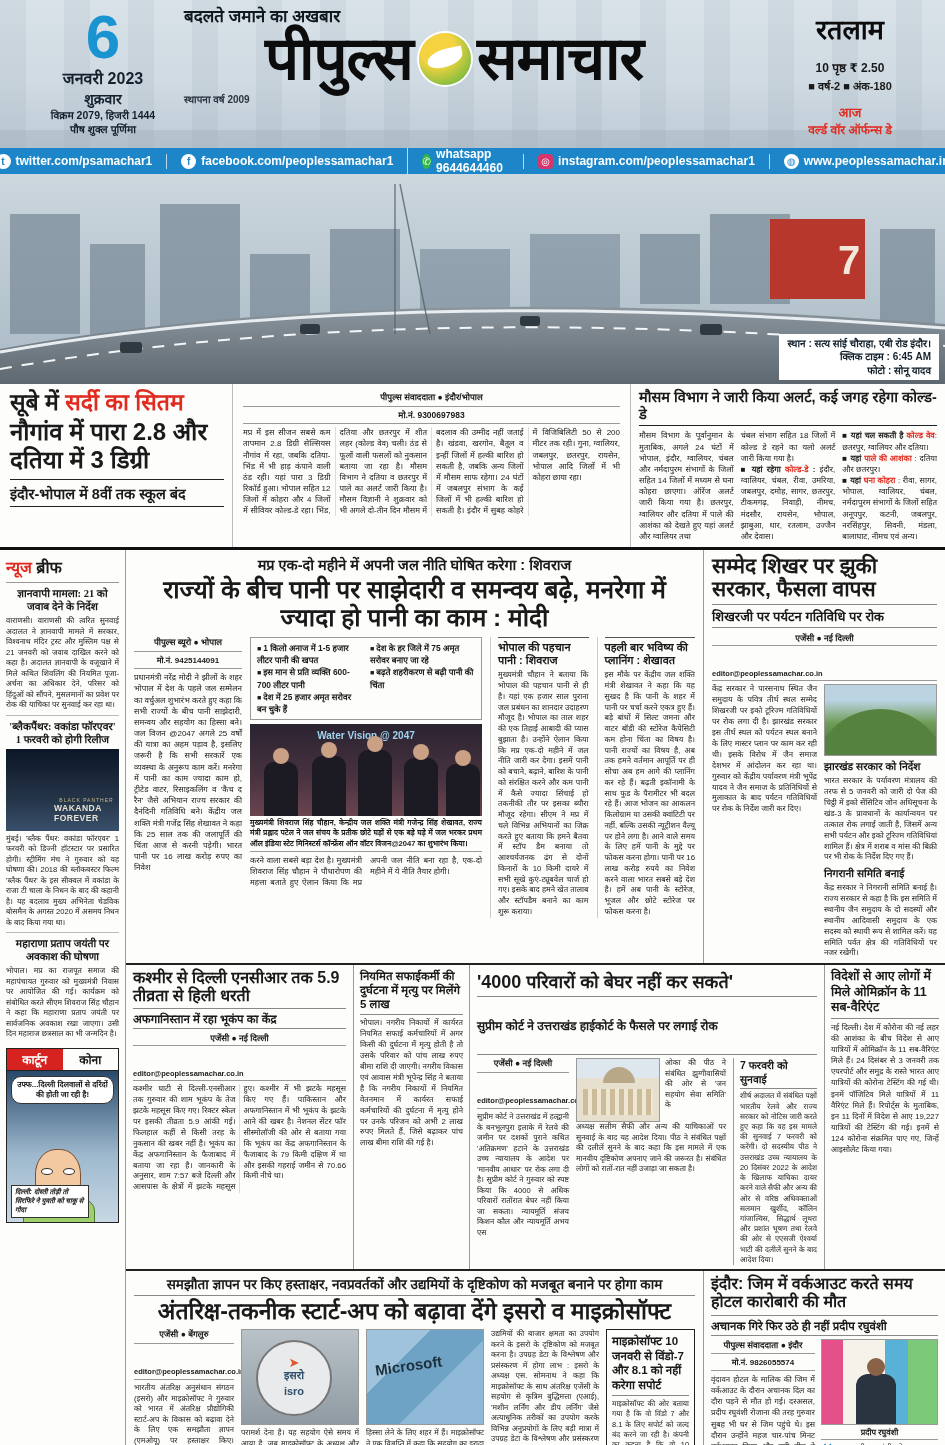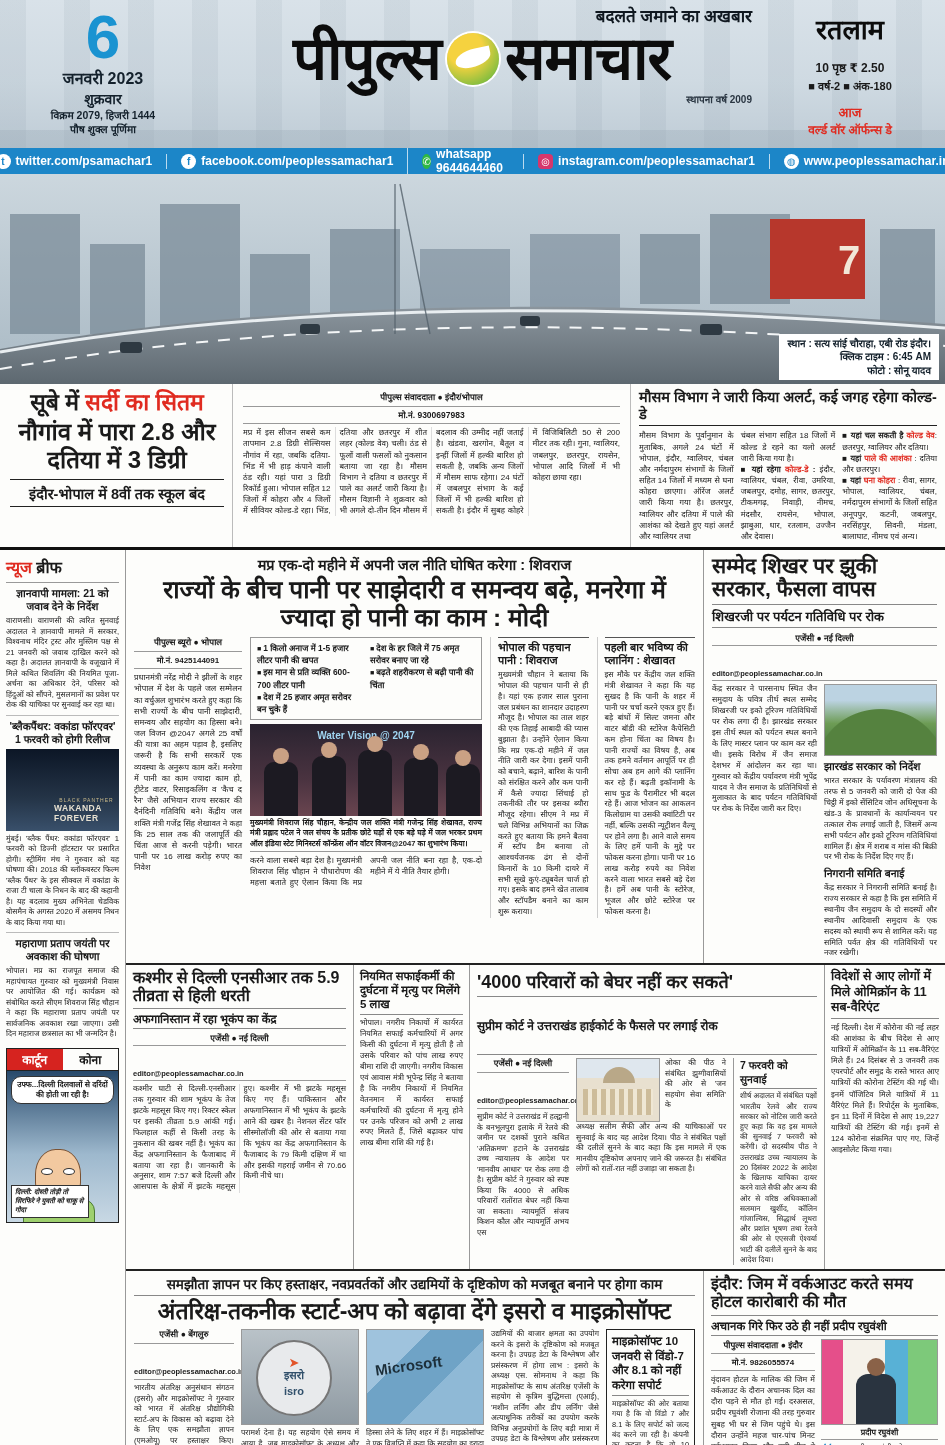--- a/index.html
+++ b/index.html
@@ -12,21 +12,21 @@
   .masthead .haze { position:absolute; inset:0;
     background:
       linear-gradient(0deg, rgba(130,148,162,.35) 0 18px, transparent 18px),
       repeating-linear-gradient(90deg, rgba(120,138,152,.18) 0 26px, transparent 26px 64px);
     opacity:.6; }
   .datebox { position:absolute; left:38px; top:8px; width:130px; text-align:center; }
   .datebox .day { font-size:62px; font-weight:700; color:#1a93d1; line-height:.95; }
   .datebox .ln { font-weight:700; color:#14212c; }
   .datebox .l1 { font-size:16px; } .datebox .l2 { font-size:14px; }
   .datebox .l3,.datebox .l4 { font-size:10.5px; }
-  .brand { position:absolute; left:212px; top:4px; width:540px; text-align:right; }
+  .brand { position:absolute; left:184px; top:4px; width:540px; text-align:left; }
   .brand .tagline { font-size:17px; font-weight:700; color:#101820; }
   .title-row { display:flex; align-items:center; justify-content:center; gap:6px; }
   .title-big { font-size:60px; font-weight:700; color:#0c0c0c; letter-spacing:-1px; line-height:1.05; }
   .logo-circ { width:52px; height:52px; border-radius:50%; flex:0 0 auto;
     background:radial-gradient(circle at 35% 30%, #f5d23f 0 35%, #8bbf3f 75%, #5a9e2f 100%);
     position:relative; box-shadow:0 0 0 2px #fff; }
   .logo-circ .quill { position:absolute; left:8px; top:16px; width:36px; height:18px;
     background:#fff; border-radius:60% 0 60% 40%; transform:rotate(-12deg); }
   .brand .est { font-size:10px; font-weight:700; color:#2a3642; margin-top:2px; }
   .edition { position:absolute; right:20px; top:10px; width:150px; text-align:center; }
@@ -45,40 +45,40 @@
   .soc-ic.wa { background:#2fb843; color:#fff; } .soc-ic.ig { background:#d6366c; color:#fff; border-radius:4px; }
 
   
   .hero { height:210px; position:relative; }
   .hero svg { display:block; }
   .hero-cap { position:absolute; right:6px; bottom:4px; background:#fff; padding:3px 8px;
     text-align:right; font-size:10px; font-weight:700; color:#14212c; line-height:1.35; }
 
   
   .top-band { display:flex; border-bottom:3px solid #111; }
-  .cold-left { width:232px; padding:6px 8px 0 10px;text-align:center; }
+  .cold-left { width:232px; padding:6px 8px 0 10px; }
   .cold-left .h1 { font-size:23px; font-weight:700; line-height:1.05; }
   .cold-left .h1 .rd { color:#e02b20; }
   .cold-left .h2 { font-size:24px; font-weight:700; line-height:1.15; margin-top:4px; }
   .cold-left .sub { font-size:14.5px; font-weight:700; border-top:1.5px solid #222; border-bottom:1.5px solid #222; margin-top:6px; padding:3px 0; }
   .cold-mid { width:398px; padding:6px 10px; border-left:1px solid #bbb; }
   .cold-mid .byl { font-size:8.5px; font-weight:700; text-align:center; column-span:all; }
   .cold-mid .cols { columns:4; column-gap:9px; column-rule:1px solid #ddd; font-size:8px; line-height:1.38; text-align:justify; margin-top:2px; }
   .weather { width:315px; border-left:1px solid #bbb; padding:5px 8px; }
   .weather .wh { font-size:14.5px; font-weight:700; line-height:1.15; border-bottom:1.5px solid #222; padding-bottom:3px; margin-bottom:4px; }
   .weather .wcols { display:flex; gap:7px; font-size:8px; line-height:1.4; text-align:justify; }
   .weather .wcol { flex:1; }
   .b { font-weight:700; } .rd { color:#e02b20; }
 
   
   .main { display:flex; }
   .briefs { width:128px; border-right:1px solid #999; padding:4px 6px; }
   .briefs .bhead { font-size:16px; font-weight:700; padding:2px 0 4px; border-bottom:1px solid #999; }
   .brief { border-bottom:1px solid #bbb; padding:4px 0; }
-  .brief .t { font-size:10.5px; font-weight:700; text-align:center; line-height:1.25; margin-bottom:3px; }
+  .brief .t { font-size:10.5px; font-weight:700; text-align:center; line-height:1.25; margin-bottom:3px;font-family:Liberation Serif, serif; }
   .brief .x { font-size:7.6px; line-height:1.38; text-align:justify; }
   .poster { height:82px; background:linear-gradient(180deg,#0c1626,#243447 60%,#39506b); margin:3px 0;
     display:flex; flex-direction:column; align-items:center; justify-content:flex-end; padding-bottom:8px;padding-left:48px; }
   .poster .p1 { color:#c9b98a; font-size:5px; letter-spacing:1px; }
   .poster .p2 { color:#e8e2d2; font-size:8.5px; font-weight:700; letter-spacing:.5px; }
   .cartoon { margin-top:4px; }
   .cartoon .chead { display:flex; border:1px solid #222; font-size:12px; font-weight:700; text-align:center; }
   .cartoon .chead .r { background:#d6231f; color:#fff; flex:1; padding:2px 0; }
   .cartoon .chead .k { flex:1; padding:2px 0; }
   .cartoon .cbox { border:1px solid #222; border-top:none; height:152px; position:relative;

